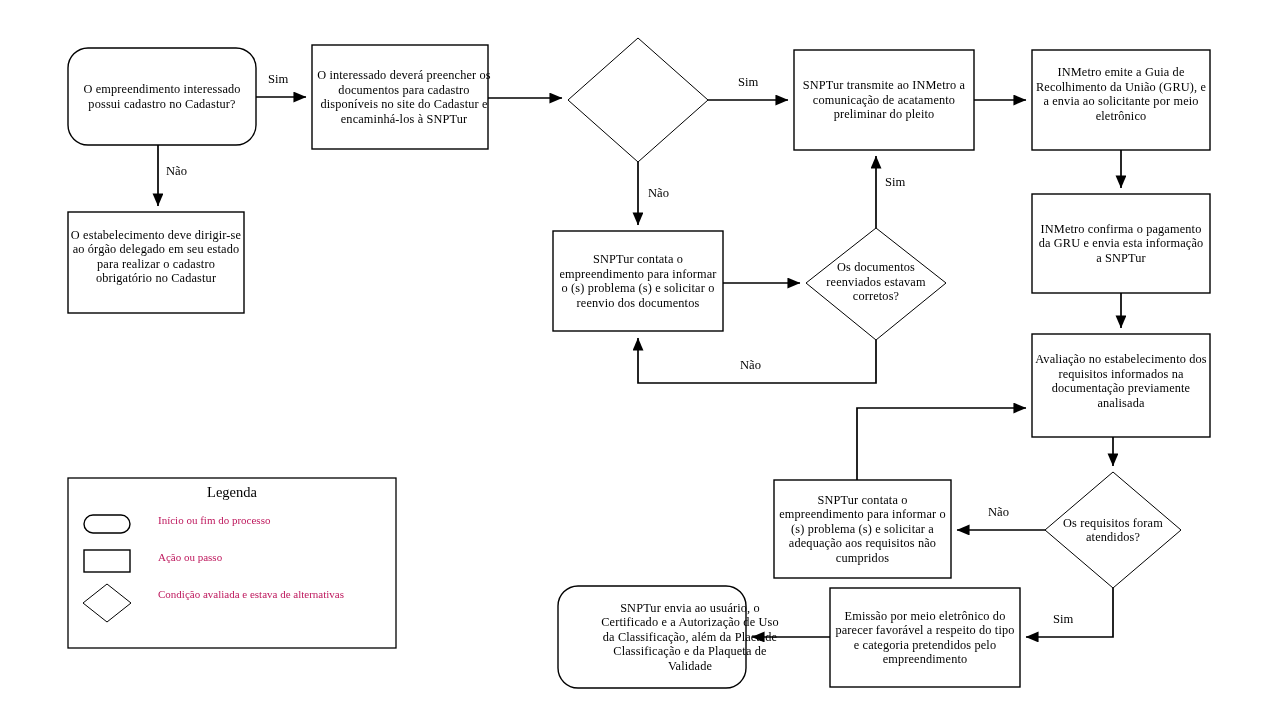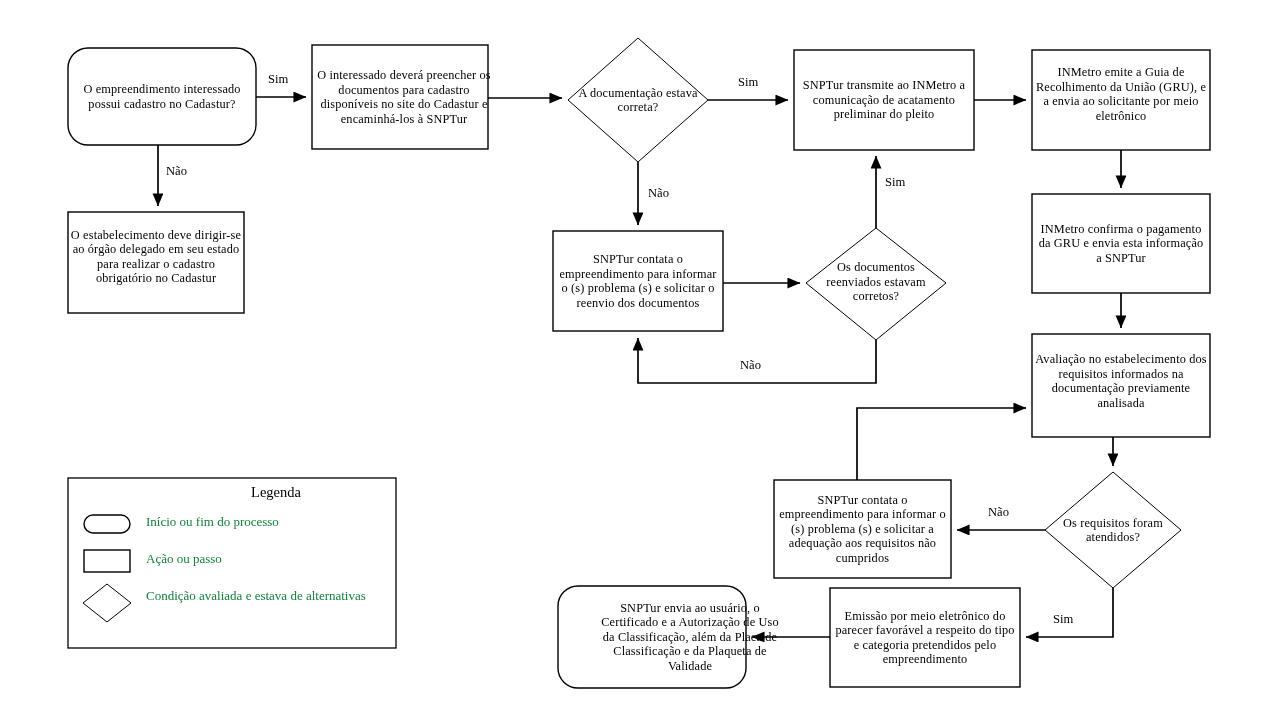--- a/index.html
+++ b/index.html
@@ -63,23 +63,24 @@
     text-align: center;
   }
   .legend-title {
     position: absolute;
     font-size: 14.5px;
     text-align: center;
     color: #000000;
   }
   .legend-label {
     position: absolute;
-    font-size: 13px;
-    color: #15803d;
+    font-size: 11px;
+    color: #be185d;
     line-height: 1.2;
+    margin-left: 12px;
   }
 </style>
 </head>
 <body>
 
 <div id="flow-root">
 
   <svg id="flow-svg" viewBox="0 0 1280 720">
     <defs>
       <marker id="arrow" markerWidth="9" markerHeight="9" refX="7.4" refY="3.2" orient="auto" markerUnits="strokeWidth">
@@ -150,21 +151,20 @@
     <rect class="legend-frame" x="68" y="478" width="328" height="170"></rect>
     <rect class="shape-outline" x="84" y="515" width="46" height="18" rx="9" ry="9"></rect>
     <rect class="shape-outline" x="84" y="550" width="46" height="22"></rect>
     <polygon class="shape-outline diamond" points="107,584 131,603 107,622 83,603"></polygon>
   </svg>
 
   <div class="node-text" style="left:74px; top:50px; width:176px; height:93px;">O empreendimento interessado possui cadastro no Cadastur?</div>
 
   <div class="node-text" style="left:314px; top:47px; width:180px; height:100px;">O interessado deverá preencher os documentos para cadastro disponíveis no site do Cadastur e encaminhá-los à SNPTur</div>
 
-  <div class="node-text" style="left:573px; top:72px; width:130px; height:56px;">A documentação estava correta?</div>
 
   <div class="node-text" style="left:797px; top:52px; width:174px; height:96px;">SNPTur transmite ao INMetro a comunicação de acatamento preliminar do pleito</div>
 
   <div class="node-text" style="left:1035px; top:52px; width:172px; height:84px;">INMetro emite a Guia de Recolhimento da União (GRU), e a envia ao solicitante por meio eletrônico</div>
 
   <div class="node-text" style="left:70px; top:214px; width:172px; height:85px;">O estabelecimento deve dirigir-se ao órgão delegado em seu estado para realizar o cadastro obrigatório no Cadastur</div>
 
   <div class="node-text" style="left:555px; top:233px; width:166px; height:96px;">SNPTur contata o empreendimento para informar o (s) problema (s) e solicitar o reenvio dos documentos</div>
 
   <div class="node-text" style="left:811px; top:251px; width:130px; height:62px;">Os documentos reenviados estavam corretos?</div>
@@ -190,21 +190,21 @@
   <div class="edge-label" style="left:648px; top:186px;">Não</div>
 
   <div class="edge-label" style="left:885px; top:175px;">Sim</div>
 
   <div class="edge-label" style="left:740px; top:358px;">Não</div>
 
   <div class="edge-label" style="left:988px; top:505px;">Não</div>
 
   <div class="edge-label" style="left:1053px; top:612px;">Sim</div>
 
-  <div class="legend-title" style="left:68px; top:484px; width:328px;padding-left:44px;">Legenda</div>
+  <div class="legend-title" style="left:68px; top:484px; width:328px;">Legenda</div>
 
   <div class="legend-label" style="left:146px; top:514px; width:240px;">Início ou fim do processo</div>
 
   <div class="legend-label" style="left:146px; top:551px; width:240px;">Ação ou passo</div>
 
   <div class="legend-label" style="left:146px; top:588px; width:244px;">Condição avaliada e estava de alternativas</div>
 
 </div>
 
 </body></html>

